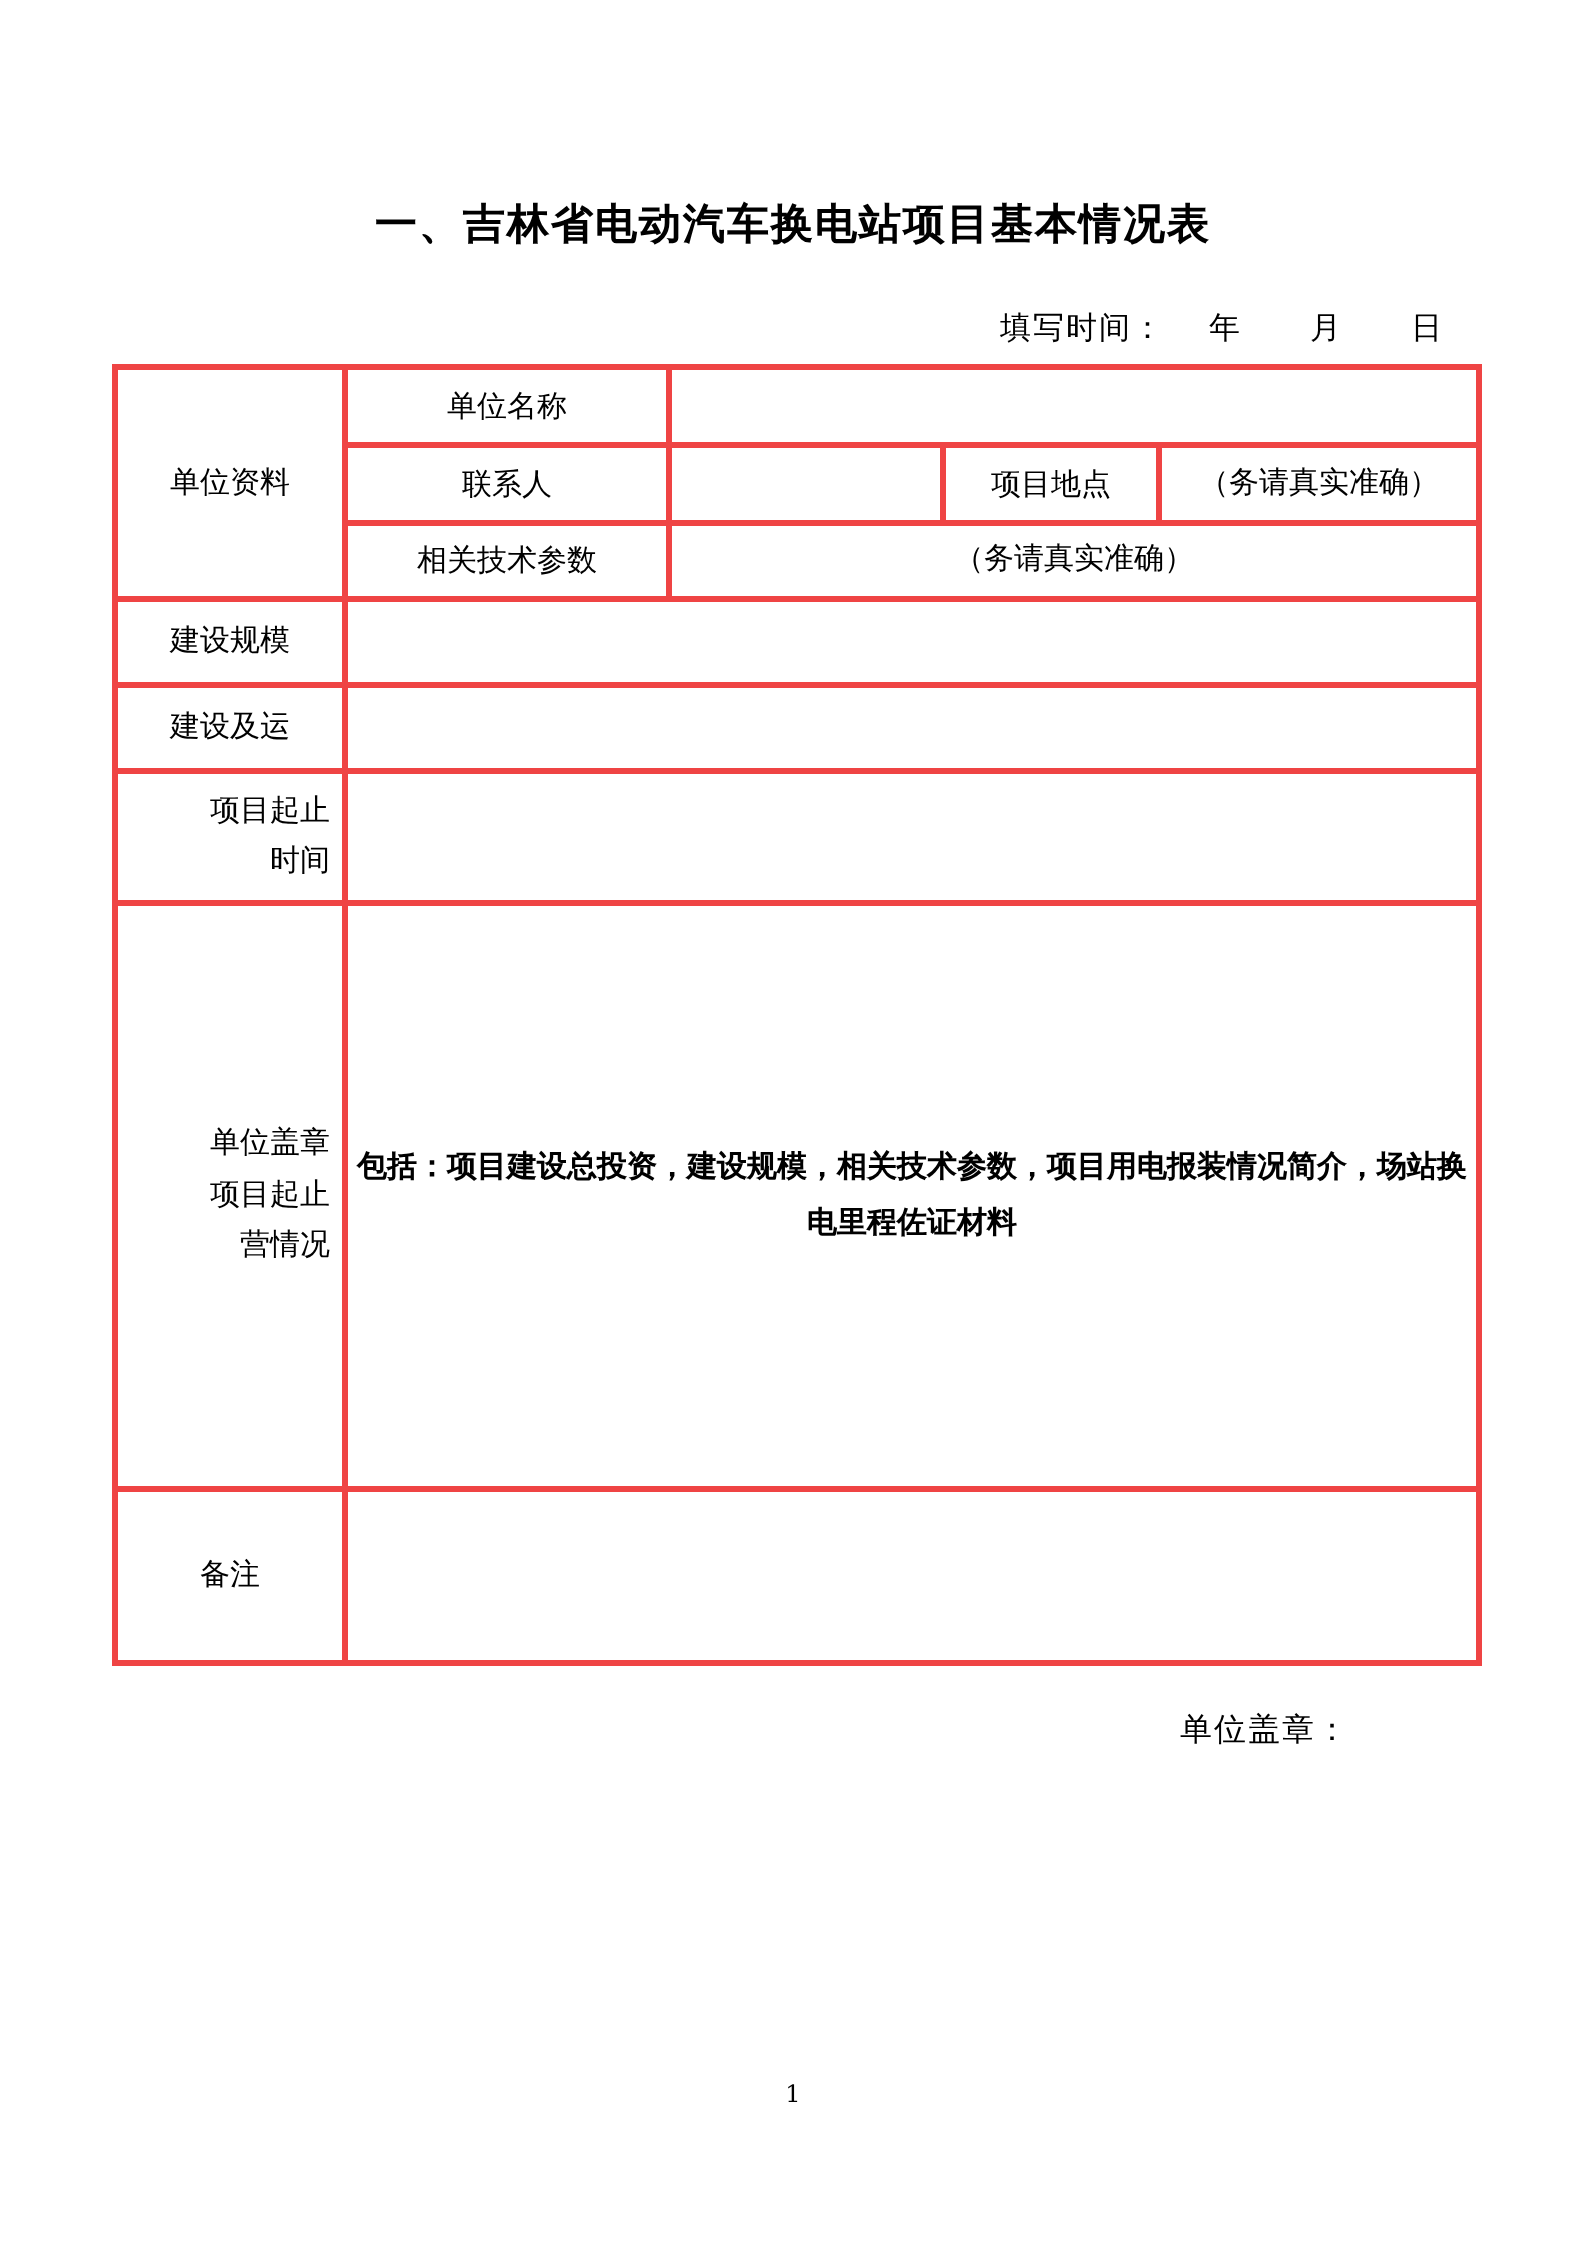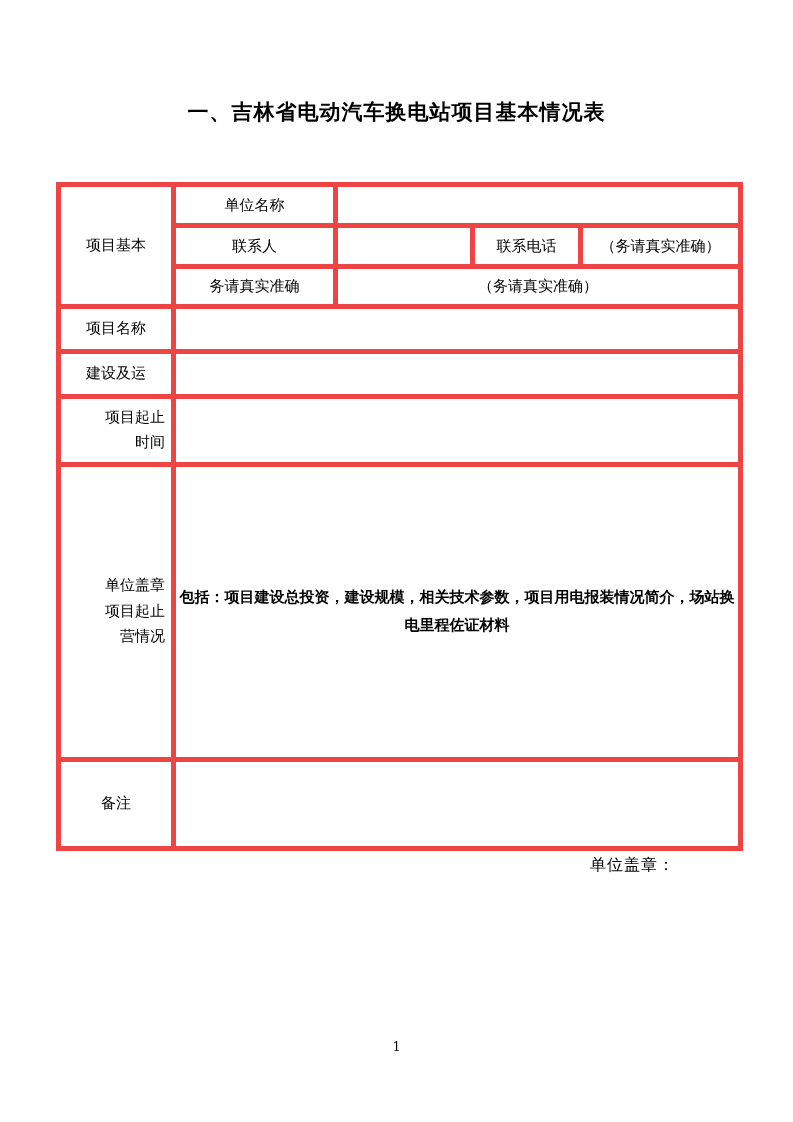--- a/index.html
+++ b/index.html
@@ -46,21 +46,21 @@
 
   table.main {
     position: absolute;
     left: 56px;
     top: 182px;
     width: 682px;
     border-collapse: collapse;
     table-layout: fixed;
   }
   table.main td {
-    border: 5px solid #ef4444;
+    border: 3px solid #ef4444;
     font-size: 15px;
     font-family: "DejaVu Serif", "Liberation Serif", serif;
     padding: 0;
     vertical-align: middle;
     text-align: center;
   }
   .cell-pad {
     padding: 6px 6px;
     line-height: 1.5;
   }
@@ -103,67 +103,70 @@
     font-family: "DejaVu Serif", "Liberation Serif", serif;
   }
 </style>
 </head>
 <body>
 
 <div class="page">
 
   <div class="title">一、吉林省电动汽车换电站项目基本情况表</div>
 
+  <div class="fill-date">
+    <span class="label">填写时间：</span><span class="unit">年</span><span class="unit">月</span><span class="unit">日</span>
+  </div>
 
   <table class="main">
     <colgroup>
       <col style="width:115px">
       <col style="width:162px">
       <col style="width:137px">
       <col style="width:108px">
       <col style="width:160px">
     </colgroup>
     <tbody>
       <tr>
         <td class="left-head" rowspan="3">
-          <div class="cell-pad">项目基本</div>
+          <div class="cell-pad">单位资料</div>
         </td>
         <td class="sub-head">
           <div class="cell-pad">单位名称</div>
         </td>
         <td colspan="3">
           <div class="cell-pad" style="min-height:24px"></div>
         </td>
       </tr>
       <tr>
         <td class="sub-head">
           <div class="cell-pad">联系人</div>
         </td>
         <td>
           <div class="cell-pad" style="min-height:24px"></div>
         </td>
         <td>
-          <div class="cell-pad">联系电话</div>
+          <div class="cell-pad">项目地点</div>
         </td>
         <td>
           <div class="cell-pad note-cell">（务请真实准确）</div>
         </td>
       </tr>
       <tr>
         <td class="sub-head">
-          <div class="cell-pad">务请真实准确</div>
+          <div class="cell-pad">相关技术参数</div>
         </td>
         <td colspan="3">
           <div class="cell-pad note-cell">（务请真实准确）</div>
         </td>
       </tr>
 
       <tr>
         <td class="left-head">
-          <div class="cell-pad">项目名称</div>
+          <div class="cell-pad">建设规模</div>
         </td>
         <td colspan="4">
           <div class="cell-pad" style="min-height:28px"></div>
         </td>
       </tr>
 
       <tr>
         <td class="left-head">
           <div class="cell-pad">建设及运</div>
         </td>

